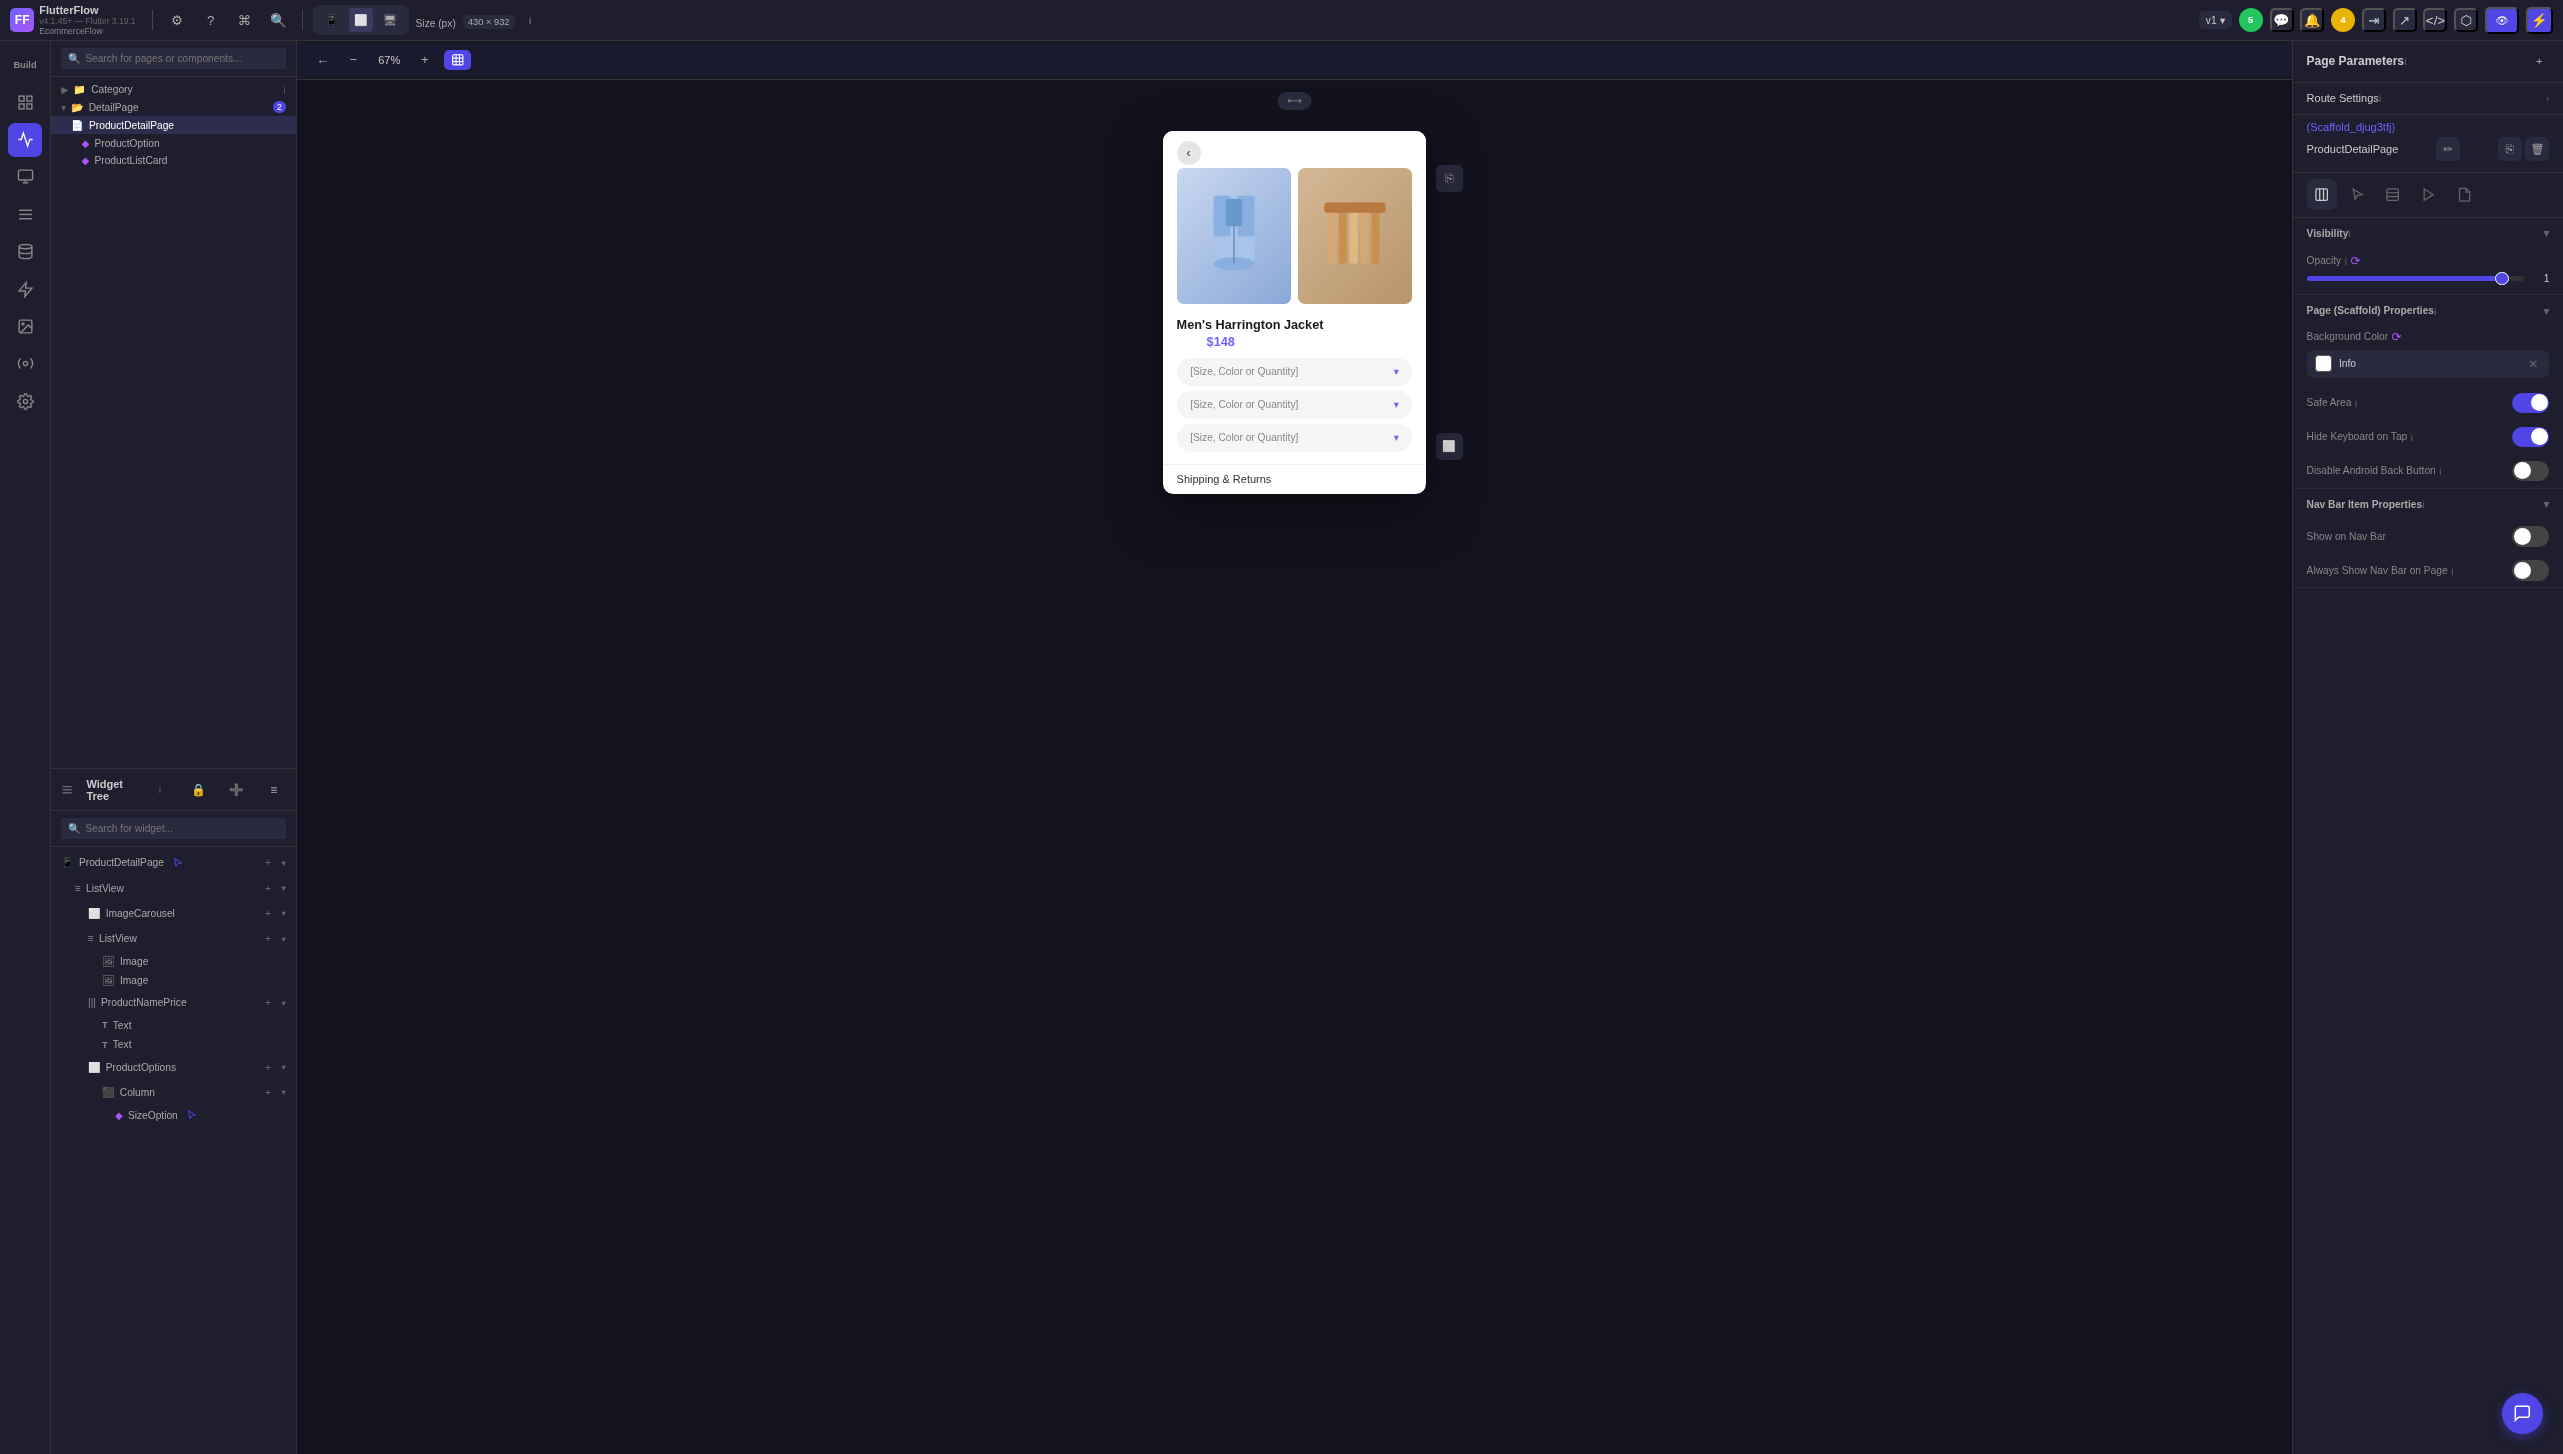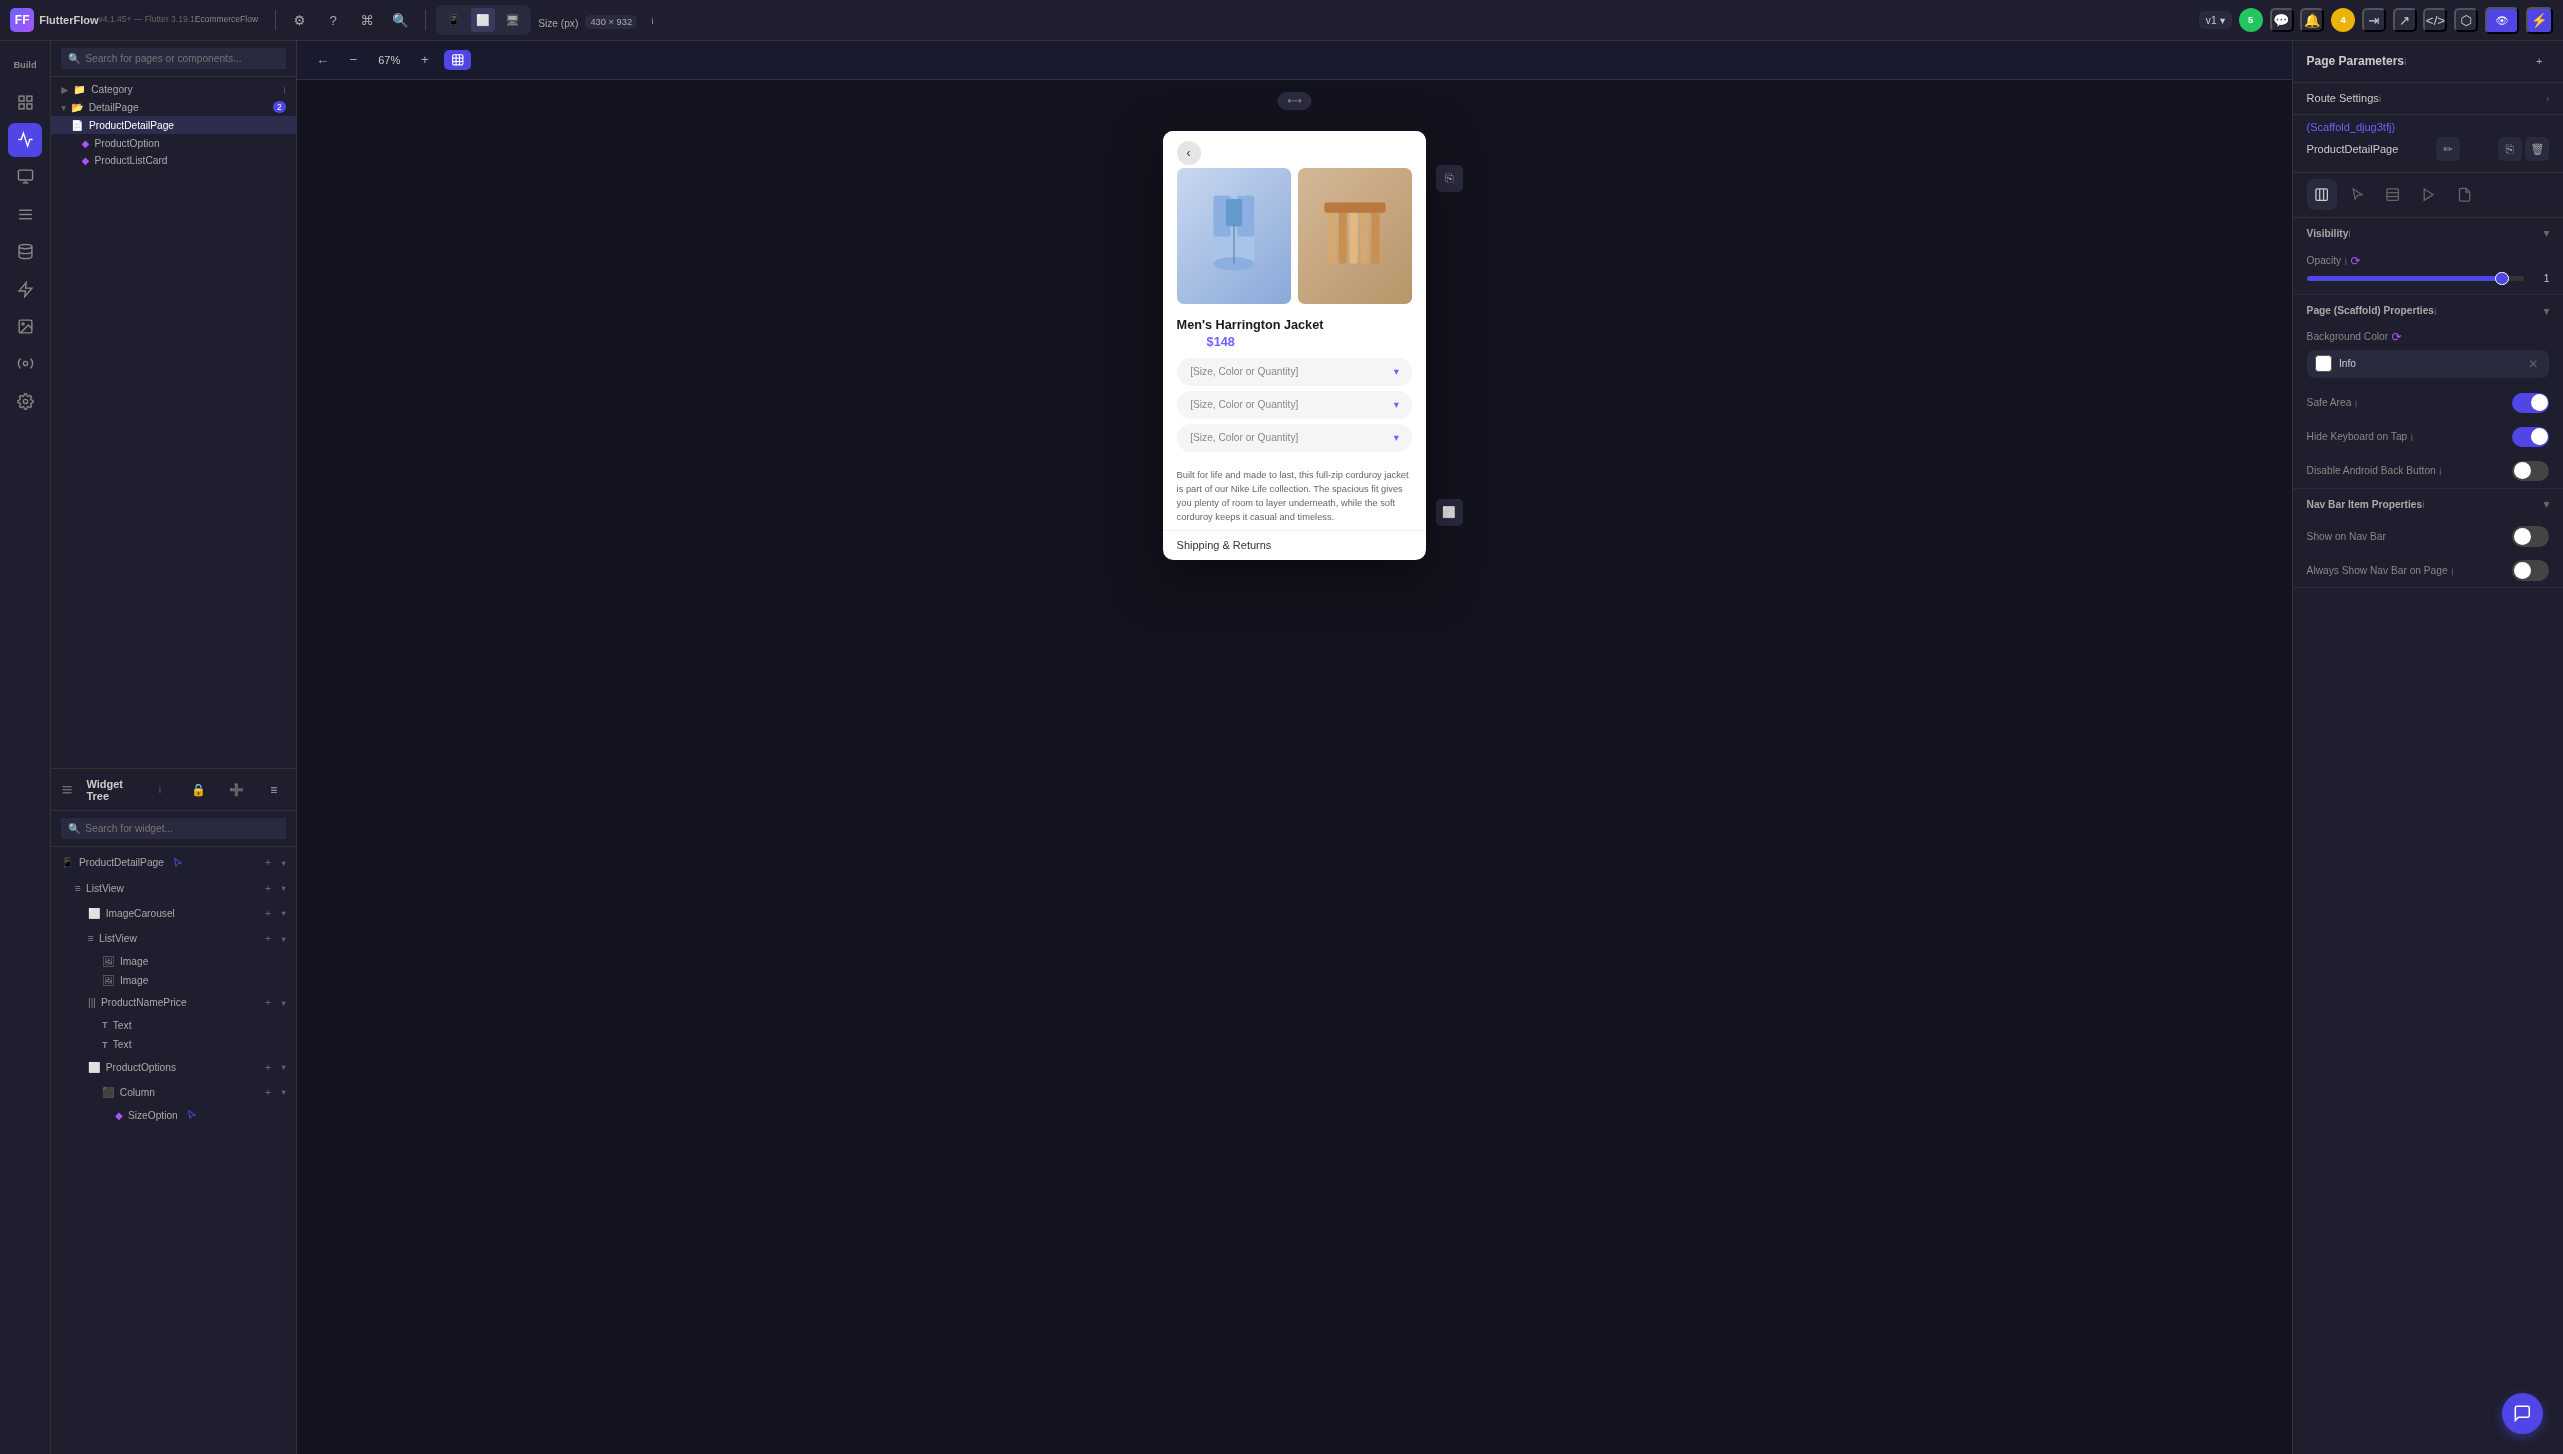--- a/index.html
+++ b/index.html
@@ -2,21 +2,21 @@
 <html style="font-size:13.6px"><head>
   <meta charset="utf-8">
   <style>
     * { box-sizing: border-box; margin: 0; padding: 0; }
     body { font-family: -apple-system, BlinkMacSystemFont, 'Segoe UI', sans-serif; background: #1a1a2e; color: #e0e0e0; height: 100vh; overflow: hidden; font-size: 11px; }
 
     
     .top-bar { display: flex; align-items: center; background: #1e1e2e; border-bottom: 0.8px solid #333; height: 41px; padding: 0 10.2px; gap: 6.8px; }
     .top-bar-logo { display: flex; align-items: center; gap: 5.1px; margin-right: 6.8px; }
     .logo-icon { width: 24px; height: 24px; background: linear-gradient(135deg, #6c63ff, #a855f7); border-radius: 5.1px; display: flex; align-items: center; justify-content: center; color: white; font-size: 12px; font-weight: bold; }
-    .app-name { display: flex; flex-direction: row; }
+    .app-name { display: flex; flex-direction: column; }
     .app-name-main { font-size: 11px; font-weight: 600; color: #ccc; }
     .top-bar-divider { width: 0.8px; height: 20.3px; background: #444; margin: 0 3.4px; }
     .top-bar-icon-btn { width: 27px; height: 27px; display: flex; align-items: center; justify-content: center; border-radius: 5.1px; cursor: pointer; color: #aaa; border: none; background: none; }
     .device-selector { display: flex; align-items: center; background: #2a2a3e; border-radius: 6.8px; padding: 3.4px 6.8px; gap: 5.1px; }
     .device-btn { width: 24px; height: 24px; display: flex; align-items: center; justify-content: center; border-radius: 3.4px; cursor: pointer; color: #aaa; }
     .device-btn.active { background: #3a3a5e; color: white; }
     .size-display { display: flex; align-items: flex-end; gap: 7px; font-size: 10.2px; color: #aaa; }
     .size-info { background: #2a2a3e; border-radius: 5px; padding: 1.7px 5.1px; font-size: 9.3px; color: #aaa; }
     .spacer { flex: 1; }
     .version-btn { display: flex; align-items: center; gap: 3.4px; background: #2a2a3e; border-radius: 5.1px; padding: 3.4px 6.8px; font-size: 10.2px; color: #ccc; cursor: pointer; }
@@ -495,21 +495,20 @@
             <div class="dropdown-item">
               <span class="dropdown-placeholder">[Size, Color or Quantity]</span>
               <span class="dropdown-chevron">▾</span>
             </div>
             <div class="dropdown-item">
               <span class="dropdown-placeholder">[Size, Color or Quantity]</span>
               <span class="dropdown-chevron">▾</span>
             </div>
           </div>
 
-          <div class="product-desc">Built for life and made to last, this full-zip corduroy jacket is part of our Nike Life collection. The spacious fit gives you plenty of room to layer underneath, while the soft corduroy keeps it casual and timeless.</div>
 
           <div class="shipping-row">
             <span>Shipping &amp; Returns</span>
           </div>
         </div>
       </div>
     </div>
   </div>
 
   <div class="right-panel">

